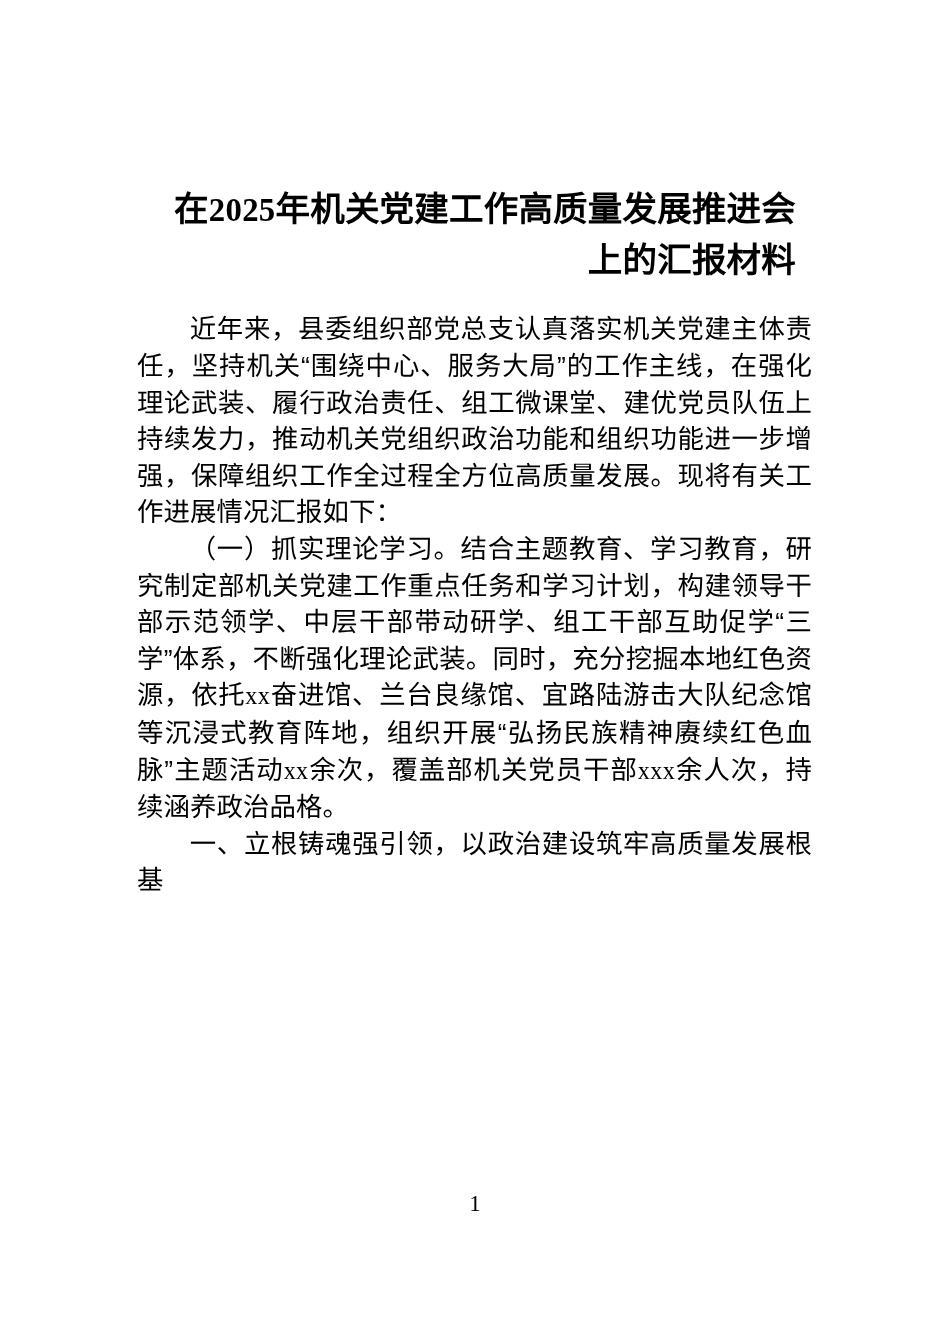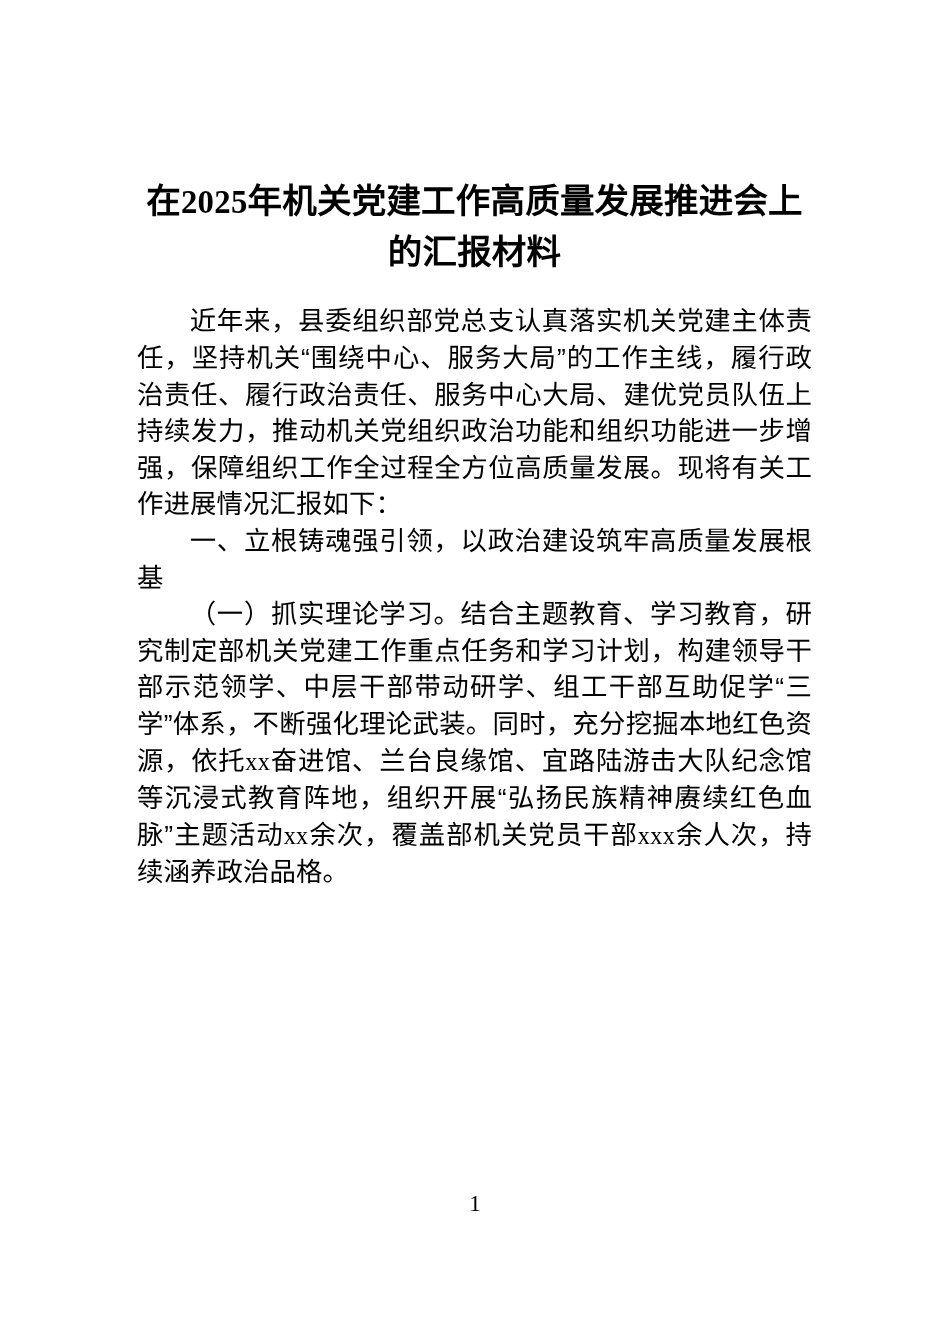--- a/index.html
+++ b/index.html
@@ -23,26 +23,26 @@
   
   .content {
     position: absolute;
     left: 137px;
     top: 168px;
     width: 675px;
   }
 
   
   .doc-title {
-    margin: 8px;
+    margin: 16px;
     padding: 0;
     font-size: 34.5px;
     font-weight: bold;
     line-height: 1.47;
-    text-align: center;
+    text-align: right;
     letter-spacing: 0.2px;
     word-break: break-all;
   }
 
   
   .body-block {
     margin-top: 26px;
   }
 
   p.para {
@@ -90,25 +90,25 @@
 
 <div class="page">
 
   <div class="content">
 
     <h1 class="doc-title">在<span class="lat">2025</span>年机关党建工作高质量发展推进会上的汇报材料</h1>
 
     <div class="body-block">
 
 
-      <p class="para indent">近年来，县委组织部党总支认真落实机关党建主体责任，坚持机关“围绕中心、服务大局”的工作主线，履行政治责任、履行政治责任、服务中心大局、建优党员队伍上持续发力，推动机关党组织政治功能和组织功能进一步增强，保障组织工作全过程全方位高质量发展。现将有关工作进展情况汇报如下：</p>
+      <p class="para indent">近年来，县委组织部党总支认真落实机关党建主体责任，坚持机关“围绕中心、服务大局”的工作主线，在强化理论武装、履行政治责任、组工微课堂、建优党员队伍上持续发力，推动机关党组织政治功能和组织功能进一步增强，保障组织工作全过程全方位高质量发展。现将有关工作进展情况汇报如下：</p>
+
+      <p class="para indent">（一）抓实理论学习。结合主题教育、学习教育，研究制定部机关党建工作重点任务和学习计划，构建领导干部示范领学、中层干部带动研学、组工干部互助促学“三学”体系，不断强化理论武装。同时，充分挖掘本地红色资源，依托<span class="lat">xx</span>奋进馆、兰台良缘馆、宜路陆游击大队纪念馆等沉浸式教育阵地，组织开展“弘扬民族精神赓续红色血脉”主题活动<span class="lat">xx</span>余次，覆盖部机关党员干部<span class="lat">xxx</span>余人次，持续涵养政治品格。</p>
 
       <p class="para indent">一、立根铸魂强引领，以政治建设筑牢高质量发展根基</p>
-
-      <p class="para indent">（一）抓实理论学习。结合主题教育、学习教育，研究制定部机关党建工作重点任务和学习计划，构建领导干部示范领学、中层干部带动研学、组工干部互助促学“三学”体系，不断强化理论武装。同时，充分挖掘本地红色资源，依托<span class="lat">xx</span>奋进馆、兰台良缘馆、宜路陆游击大队纪念馆等沉浸式教育阵地，组织开展“弘扬民族精神赓续红色血脉”主题活动<span class="lat">xx</span>余次，覆盖部机关党员干部<span class="lat">xxx</span>余人次，持续涵养政治品格。</p>
 
 
     </div>
   </div>
 
   <div class="page-number">1</div>
 
 </div>
 
 </body></html>

